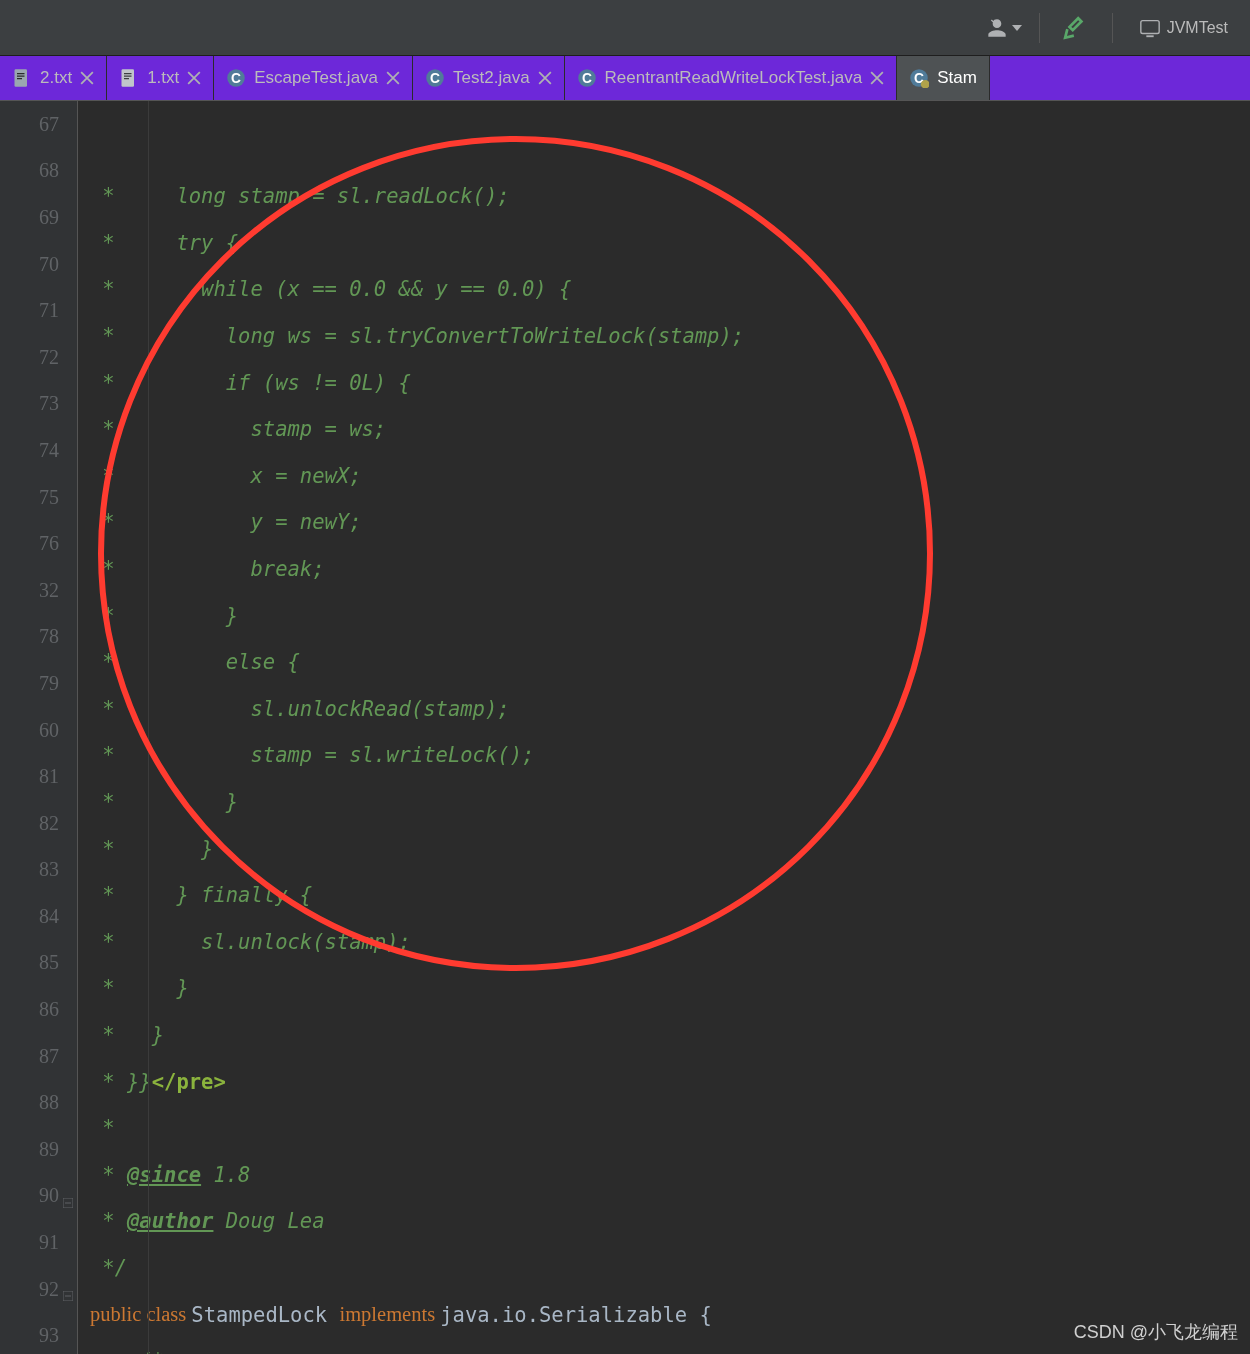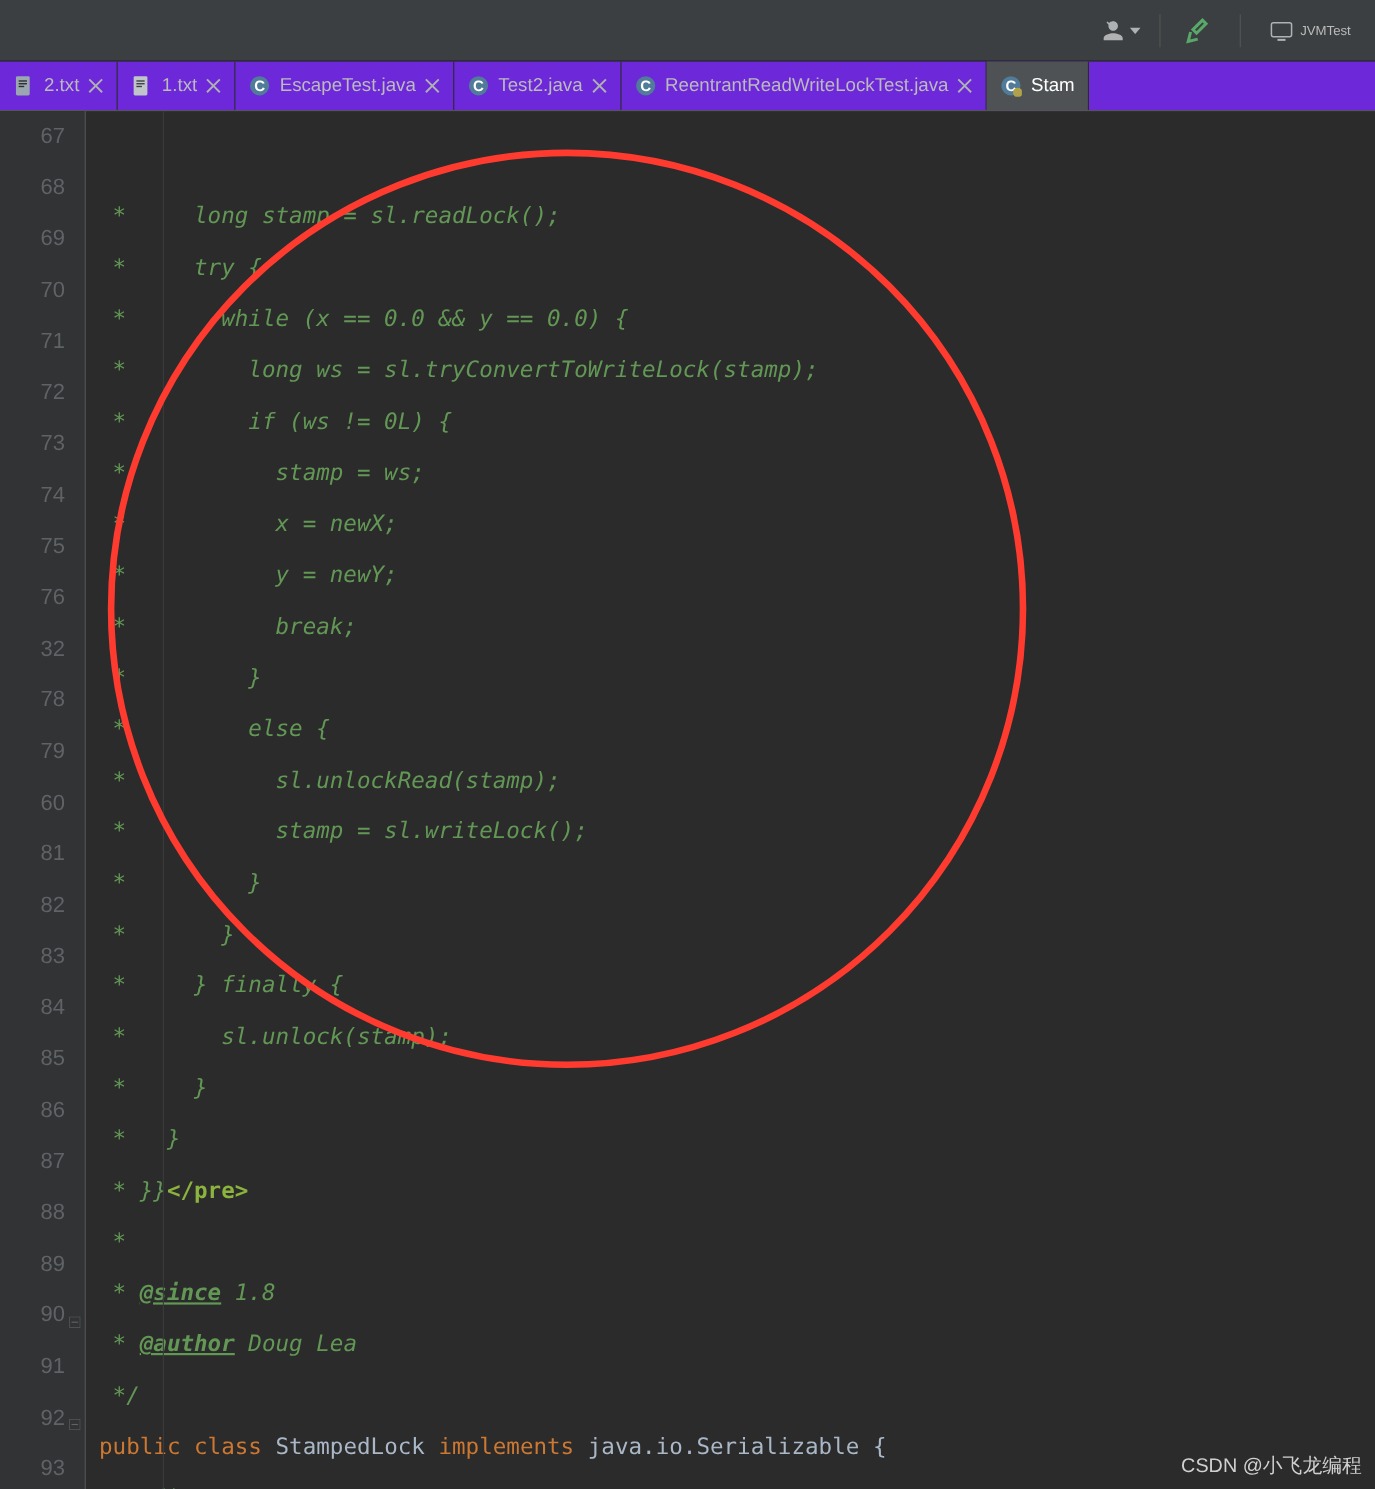--- a/index.html
+++ b/index.html
@@ -94,21 +94,21 @@
       padding-top: 0;
       flex-shrink: 0;
     }
     .gutter-line {
       height: 46.6px;
       display: flex;
       align-items: center;
       justify-content: flex-end;
       padding-right: 18px;
       color: #606366;
-      font-family: Liberation Sans, sans-serif;
+      font-family: Liberation Serif, serif;
       font-size: 20px;
       position: relative;
       margin-left: 36px;
     }
     .fold-icon {
       position: absolute;
       right: 2px;
       width: 12px;
       height: 12px;
     }
@@ -129,21 +129,21 @@
     .indent-guide {
       position: absolute;
       top: 0;
       bottom: 0;
       width: 1px;
       background: #3b3b3b;
     }
     .c-comment { color: #629755; font-style: italic; }
     .c-htmltag { color: #8bb33d; font-weight: bold; }
     .c-doctag { color: #629755; font-style: italic; font-weight: bold; text-decoration: underline; }
-    .c-keyword { color: #cc7832; }
+    .c-keyword { color: #cc7832; font-family: Liberation Serif, serif; }
     .c-class { color: #a9b7c6; }
     .c-type { color: #a9b7c6; }
     .red-circle {
       position: absolute;
       border: 6px solid #ff3b30;
       border-radius: 50%;
       pointer-events: none;
       z-index: 10;
     }
     .watermark {
@@ -174,21 +174,21 @@
     <svg viewBox="0 0 24 24" width="26" height="26" fill="none" stroke="#59a869" stroke-width="2.5">
         <path d="M14 3l-8 8 3 3 8-8-3-3zM4 13l-2 8 8-2"></path>
       </svg>
   </div>
   <div class="toolbar-divider"></div>
   <div class="toolbar-dropdown">
     <svg class="run-config-icon" viewBox="0 0 24 24">
         <rect x="2" y="4" width="20" height="14" rx="2" fill="none" stroke="#afb1b3" stroke-width="1.5"></rect>
         <rect x="8" y="20" width="8" height="2" fill="#afb1b3"></rect>
       </svg>
-    <span style="color:#bbbbbb;font-size:12px">JVMTest</span>
+    <span style="color:#bbbbbb;font-size:16px">JVMTest</span>
   </div>
 </div>
 
 <div class="tabs-bar">
 
 <div class="tab">
       <svg class="tab-icon" viewBox="0 0 16 16">
         <rect x="2" y="1" width="10" height="14" fill="#9aa7b0" rx="1"></rect>
         <rect x="4" y="4" width="6" height="1" fill="#2b2b2b"></rect>
         <rect x="4" y="6" width="6" height="1" fill="#2b2b2b"></rect>

